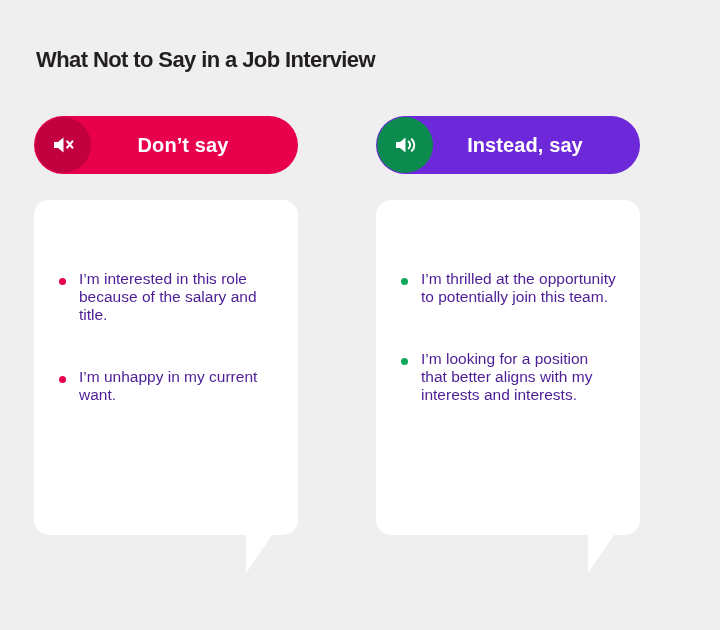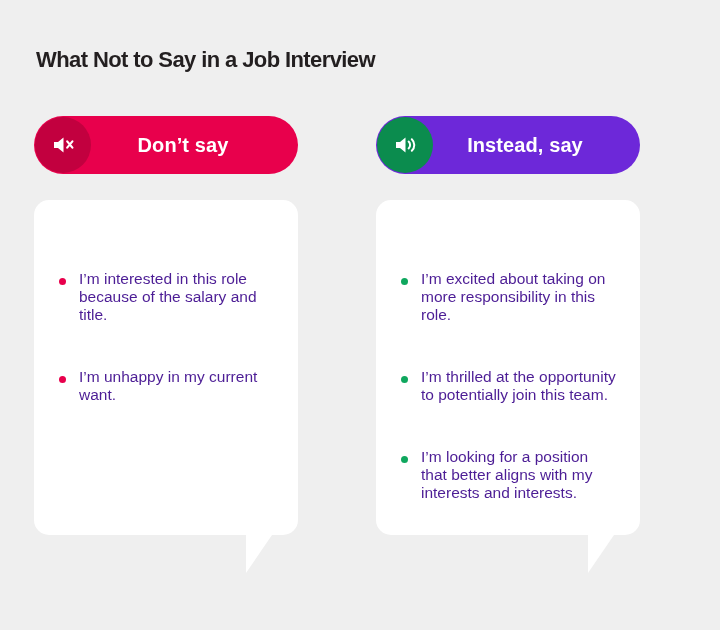--- a/index.html
+++ b/index.html
@@ -170,21 +170,20 @@
           <path d="M17.6 10.6 a4.6 4.6 0 0 1 0 6.8" fill="none" stroke="#ffffff" stroke-width="2" stroke-linecap="round"></path>
           <path d="M20.8 8.2 a8 8 0 0 1 0 11.6" fill="none" stroke="#ffffff" stroke-width="2" stroke-linecap="round"></path>
         </svg>
       </span>
       <span class="pill-label">Instead, say</span>
     </div>
 
     <div class="card-wrap">
       <div class="card">
         <ul class="bullet-list right-list">
-          <li class="bullet-item">I’m excited about taking on more responsibility in this role.</li>
           <li class="bullet-item">I’m thrilled at the opportunity to potentially join this team.</li>
           <li class="bullet-item">I’m looking for a position that better aligns with my interests and interests.</li>
         </ul>
       </div>
       <div class="card-tail"></div>
     </div>
 
   </div>
 
 </div>

